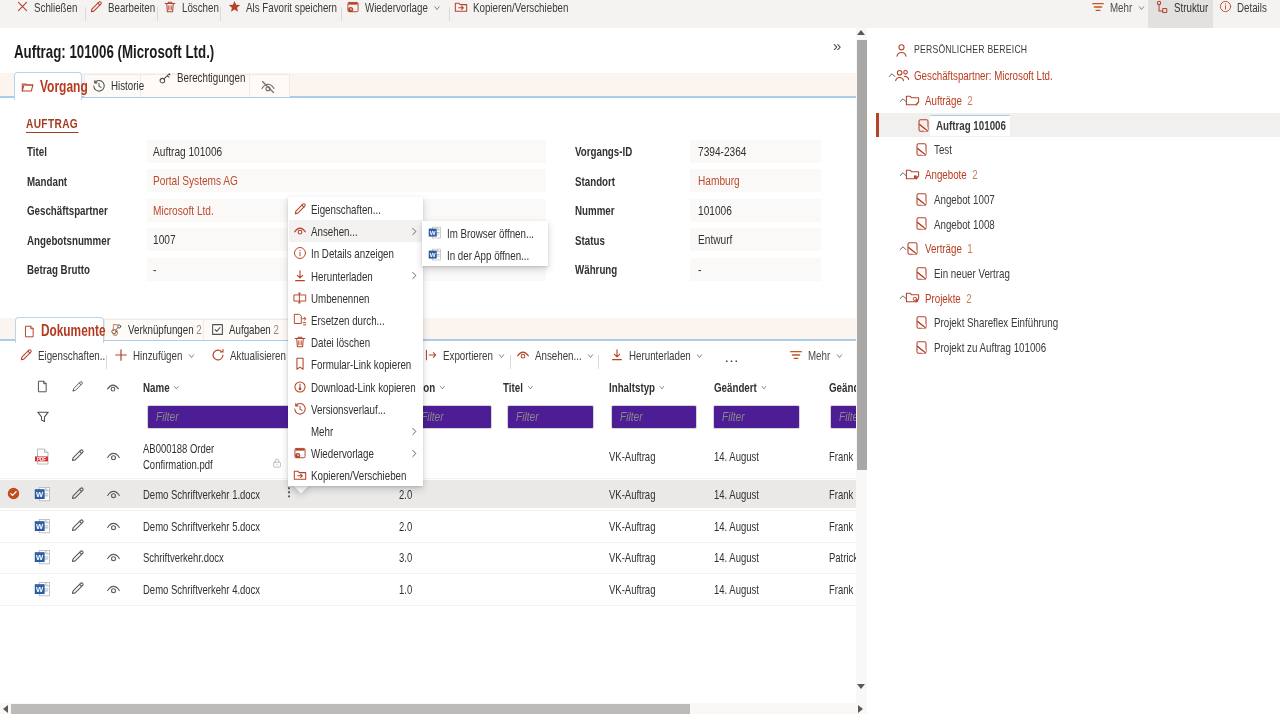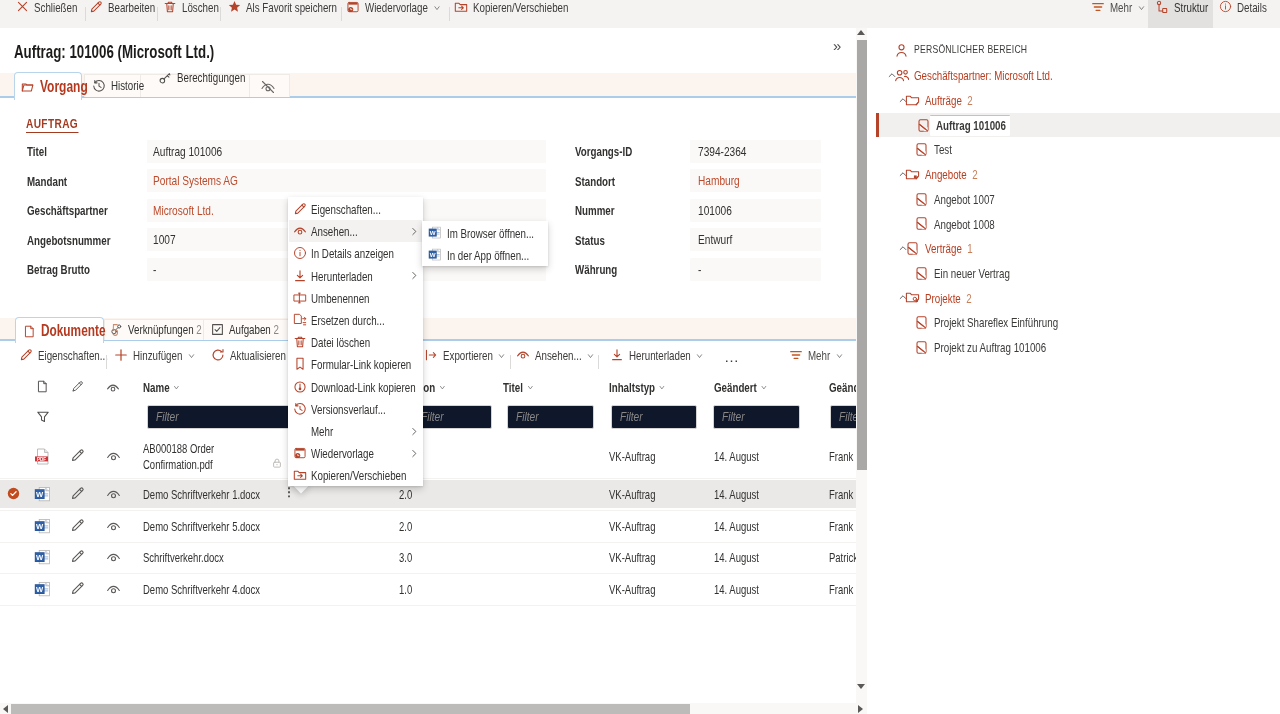--- a/index.html
+++ b/index.html
@@ -9,21 +9,21 @@
 .tbtn{position:absolute;top:0;height:28px;display:flex;align-items:flex-start;gap:5px;font-size:13px;color:#3b3a39;white-space:nowrap}
 .tbtn>span{display:inline-block;transform:scaleX(.75);transform-origin:0 50%}
 .tsep{position:absolute;top:7px;width:1px;height:14px;background:#dcdad8}
 svg{display:block}
 .lbl{position:absolute;font-size:13px;font-weight:bold;color:#323130;white-space:nowrap;transform:scaleX(.75);transform-origin:0 50%}
 .vbox{position:absolute;height:23px;background:#faf9f8;border-radius:1px}
 .vtxt{position:absolute;font-size:13.5px;color:#323130;white-space:nowrap;transform:scaleX(.75);transform-origin:0 50%}
 .red{color:#bc4a2b}
 .tab{position:absolute;display:flex;align-items:center;gap:5px;white-space:nowrap}
 .tab>span{display:inline-block;transform:scaleX(.75);transform-origin:0 50%}
-.fbox{position:absolute;height:24px;background:#0f172a;border:1px solid #d6d4d2;border-radius:2px;font-size:12px;font-style:italic;color:#8a8886;display:flex;align-items:center;padding-left:8px}
+.fbox{position:absolute;height:24px;background:#4c1d95;border:1px solid #d6d4d2;border-radius:2px;font-size:12px;font-style:italic;color:#8a8886;display:flex;align-items:center;padding-left:8px}
 .fbox>span{display:inline-block;transform:scaleX(.85);transform-origin:0 50%}
 .hdr{position:absolute;font-size:13px;font-weight:bold;color:#323130;white-space:nowrap;display:flex;align-items:center;gap:5px;transform:scaleX(.75);transform-origin:0 50%}
 .cell{position:absolute;font-size:13px;color:#323130;white-space:nowrap;transform:scaleX(.73);transform-origin:0 50%}
 .mtx{position:absolute;font-size:13px;color:#323130;white-space:nowrap;z-index:42;transform:scaleX(.75);transform-origin:0 50%}
 .ttx{position:absolute;font-size:13px;white-space:nowrap;transform:scaleX(.75);transform-origin:0 50%}
 </style></head><body>
 <div id="app">
 <div class="ab" style="left:0;top:0;width:1280px;height:28px;background:#f4f3f2"></div>
 <div class="tbtn" style="left:16px;color:#3b3a39">
       <svg width="13" height="13" viewBox="0 0 16 16">

